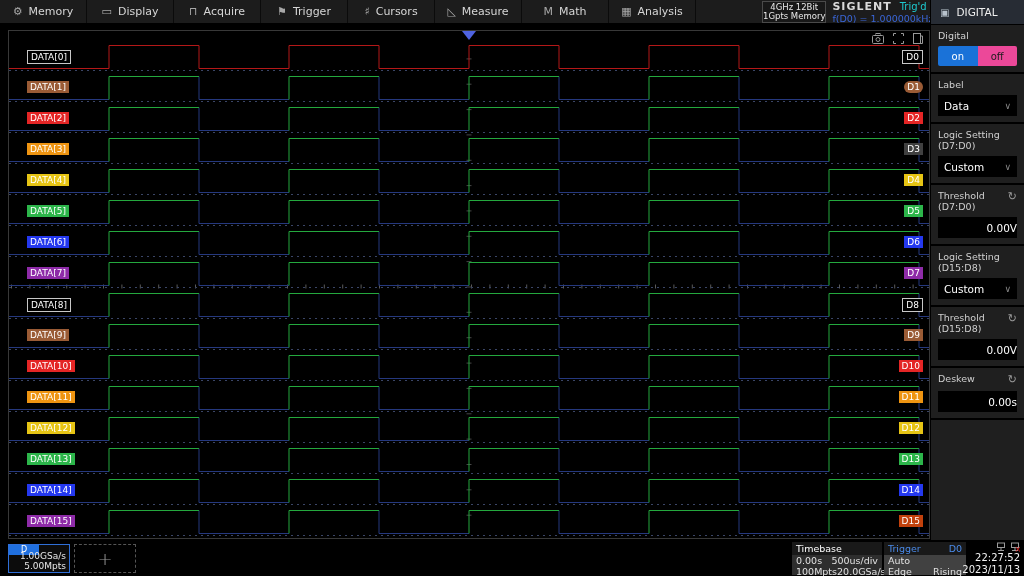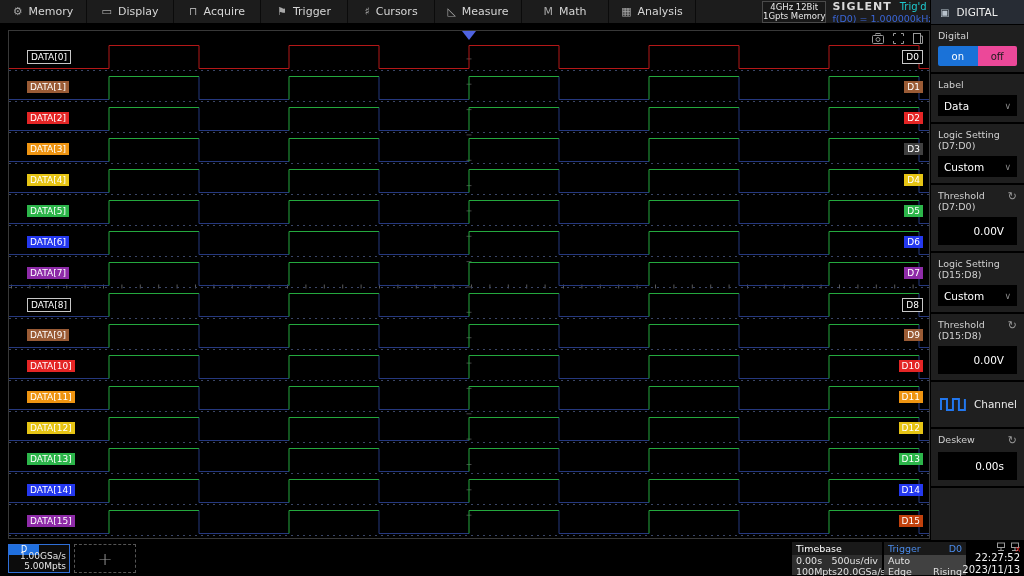--- a/index.html
+++ b/index.html
@@ -31,22 +31,22 @@
   .sb-section{padding:5px 7px 6px 7px;border-bottom:2px solid #000;}
   .sb-label{font-size:9.5px;color:#cfcfcf;line-height:11px;}
   .sb-label-row{display:flex;justify-content:space-between;align-items:flex-start;}
   .refresh-icon{color:#9a9a9a;font-size:11px;}
   .seg{display:flex;height:20px;margin-top:5px;border-radius:2px;overflow:hidden;}
   .seg .on{flex:1;background:#1a72d8;color:#fff;font-size:10px;display:flex;align-items:center;justify-content:center;}
   .seg .off{flex:1;background:#ec4899;color:#1c1c1c;font-size:10px;display:flex;align-items:center;justify-content:center;text-align:center;}
   .dropdown{margin-top:5px;height:21px;background:#000;display:flex;align-items:center;
             justify-content:space-between;padding:0 6px;font-size:10.5px;color:#fff;}
   .dropdown .chev{color:#8a8a8a;font-size:9px;}
-  .sb-input{margin-top:5px;height:28px;background:#000;display:flex;align-items:center;
-            justify-content:flex-end;padding:0 13px;font-size:10.5px;color:#fff;}
+  .sb-input{margin-top:5px;height:21px;background:#000;display:flex;align-items:center;
+            justify-content:flex-end;padding:0 0;font-size:10.5px;color:#fff;}
   .channel-row{display:flex;align-items:center;gap:8px;padding:10px 0 10px 2px;}
   .channel-row span{font-size:10.5px;color:#e8e8e8;}
   .bus-row{display:flex;align-items:center;justify-content:space-between;padding:8px 2px 30px 2px;}
   .bus-row span{font-size:10.5px;color:#e8e8e8;}
   .bus-arrow{color:#8a8a8a;font-size:10px;}
 
   
   #plotwrap{position:absolute;left:0;top:24px;width:930px;height:516px;background:#000;}
   #plot{position:absolute;left:8px;top:6px;width:920px;height:507px;
         border:1px solid #383838;box-sizing:content-box;background:#000;}
@@ -274,21 +274,21 @@
         <span>
           <svg width="10" height="11" viewBox="0 0 10 11" fill="none" stroke="#999">
               <rect x="0.5" y="0.5" width="7" height="10"></rect>
               <path d="M7.5,3 H9.5 V10.5 H2"></path>
             </svg>
         </span>
       </div>
     <div class="ch-label" style="top: 19px; background: rgb(0, 0, 0); color: rgb(255, 255, 255); border: 1px solid rgb(200, 200, 200);">DATA[0]</div>
         <div class="ch-badge" style="top: 19px; background: rgb(0, 0, 0); color: rgb(255, 255, 255); border: 1px solid rgb(200, 200, 200);">D0</div>
         <div class="ch-label" style="top: 50px; background: rgb(154, 91, 53); color: rgb(255, 255, 255);">DATA[1]</div>
-        <div class="ch-badge" style="top: 50px; background: rgb(154, 91, 53); color: rgb(255, 255, 255);">D1</div>
+        <div class="ch-badge" style="top: 50px; background: rgb(154, 91, 53); color: rgb(255, 255, 255); border-radius: 6px;">D1</div>
         <div class="ch-label" style="top: 81px; background: rgb(228, 37, 37); color: rgb(255, 255, 255);">DATA[2]</div>
         <div class="ch-badge" style="top: 81px; background: rgb(228, 37, 37); color: rgb(255, 255, 255);">D2</div>
         <div class="ch-label" style="top: 112px; background: rgb(238, 148, 17); color: rgb(255, 255, 255);">DATA[3]</div>
         <div class="ch-badge" style="top: 112px; background: #404040; color: rgb(255, 255, 255);">D3</div>
         <div class="ch-label" style="top: 143px; background: rgb(230, 196, 20); color: rgb(255, 255, 255);">DATA[4]</div>
         <div class="ch-badge" style="top: 143px; background: rgb(230, 196, 20); color: rgb(255, 255, 255);">D4</div>
         <div class="ch-label" style="top: 174px; background: rgb(44, 181, 74); color: rgb(255, 255, 255);">DATA[5]</div>
         <div class="ch-badge" style="top: 174px; background: rgb(44, 181, 74); color: rgb(255, 255, 255);">D5</div>
         <div class="ch-label" style="top: 205px; background: rgb(36, 56, 239); color: rgb(255, 255, 255);">DATA[6]</div>
         <div class="ch-badge" style="top: 205px; background: rgb(36, 56, 239); color: rgb(255, 255, 255);">D6</div>
@@ -368,28 +368,20 @@
       <div class="sb-label-row">
         <div>
           <div class="sb-label">Threshold</div>
           <div class="sb-label">(D15:D8)</div>
         </div>
         <span class="refresh-icon">↻</span>
       </div>
       <div class="sb-input">0.00V</div>
     </div>
 
-    <div class="sb-section">
-      <div class="channel-row">
-        <svg width="26" height="14" viewBox="0 0 26 14">
-          <path d="M1,13 V2 H7 V13 H13 V2 H19 V13 H25 V2" fill="none" stroke="#2277ee" stroke-width="2"></path>
-        </svg>
-        <span>Channel</span>
-      </div>
-    </div>
 
     <div class="sb-section">
       <div class="sb-label-row">
         <div class="sb-label">Deskew</div>
         <span class="refresh-icon">↻</span>
       </div>
       <div class="sb-input">0.00s</div>
     </div>
 
   </div>

